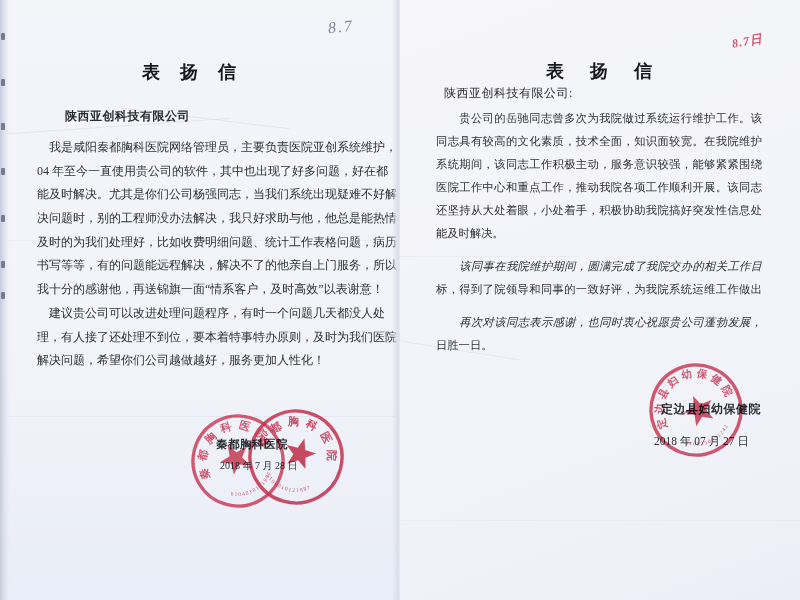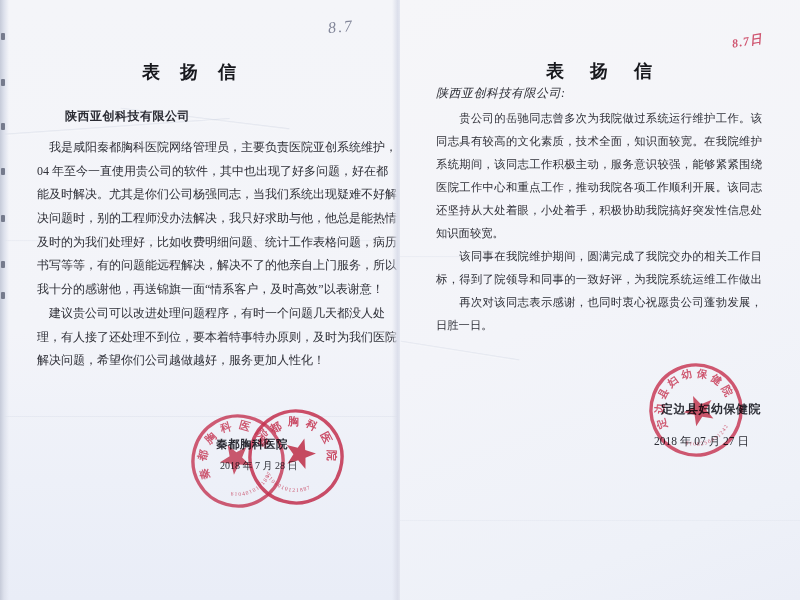--- a/index.html
+++ b/index.html
@@ -53,21 +53,21 @@
   .sal-right{left:436px;top:85px;font-size:12px;letter-spacing:.5px;}
   .body{position:absolute;color:#2e2f37;}
   .body-left{left:37px;top:136px;width:331px;font-size:12px;}
   .body-right{left:436px;top:107px;width:326px;font-size:11.3px;}
   .line{
     text-align:justify;text-align-last:left;white-space:nowrap;overflow:visible;
   }
   .line.fill{text-align-last:justify;text-justify:inter-character;}
   .body-left .line{height:23.7px;line-height:23.7px;}
   .body-right .line{height:23px;line-height:23px;}
-  .page-right-body .para-start{margin-top:0;}
+  .page-right-body .para-start{margin-top:10px;font-style:italic;}
   .signature{position:absolute;font-weight:bold;color:#2b2c34;white-space:nowrap;}
   .sig-left{left:216px;top:437px;font-size:11.5px;letter-spacing:.5px;}
   .sig-right{left:661px;top:401px;font-size:12px;letter-spacing:.5px;}
   .date{position:absolute;color:#2e2f37;white-space:nowrap;}
   .date-left{left:220px;top:459px;font-size:10px;}
   .date-right{left:654px;top:426px;font-size:11.5px;}
   .stamps{position:absolute;mix-blend-mode:multiply;}
   .stamps-left{left:180px;top:400px;width:180px;height:120px;}
   .stamps-right{left:640px;top:355px;width:120px;height:120px;}
   .seal circle{fill:none;stroke:#d23350;stroke-width:3.4;}
@@ -137,28 +137,28 @@
   </div>
 
   <div class="gap-strip"></div>
 
   <div class="page page-right">
     <div class="crease crease-h" style="left:400px;top:256px;width:180px;opacity:.5;left:0;"></div>
     <div class="crease crease-d" style="left:0;top:350px;width:120px;transform:rotate(9deg);"></div>
     <div class="crease crease-h" style="left:0;top:520px;width:400px;opacity:.4;"></div>
     <div class="note note-red" style="left:332px;top:33px;">8.7日</div>
     <div class="title title-right" style="left:146px;">表　扬　信</div>
-    <div class="salutation sal-right" style="left:36px;font-style:italic;">陕西亚创科技有限公司:</div>
+    <div class="salutation sal-right" style="left:44px;">陕西亚创科技有限公司:</div>
     <div class="body body-right page-right-body" style="left:36px;">
         <div class="line fill">　　贵公司的岳驰同志曾多次为我院做过系统运行维护工作。该</div>
         <div class="line fill">同志具有较高的文化素质，技术全面，知识面较宽。在我院维护</div>
         <div class="line fill">系统期间，该同志工作积极主动，服务意识较强，能够紧紧围绕</div>
         <div class="line fill">医院工作中心和重点工作，推动我院各项工作顺利开展。该同志</div>
         <div class="line fill">还坚持从大处着眼，小处着手，积极协助我院搞好突发性信息处</div>
-        <div class="line">知识面较宽。</div>
+        <div class="line">能及时解决。</div>
         <div class="line fill para-start">　　该同事在我院维护期间，圆满完成了我院交办的相关工作目</div>
         <div class="line fill">标，得到了院领导和同事的一致好评，为我院系统运维工作做出</div>
         <div class="line fill para-start">　　再次对该同志表示感谢，也同时衷心祝愿贵公司蓬勃发展，</div>
         <div class="line">日胜一日。</div>
       </div>
     <div class="signature sig-right" style="left:261px;">定边县妇幼保健院</div>
     <div class="date date-right" style="left:254px;margin-top:8px;">2018 年 07 月 27 日</div>
 
     <svg class="stamps stamps-right" style="left:240px;" viewBox="0 0 120 120">
       <defs>

